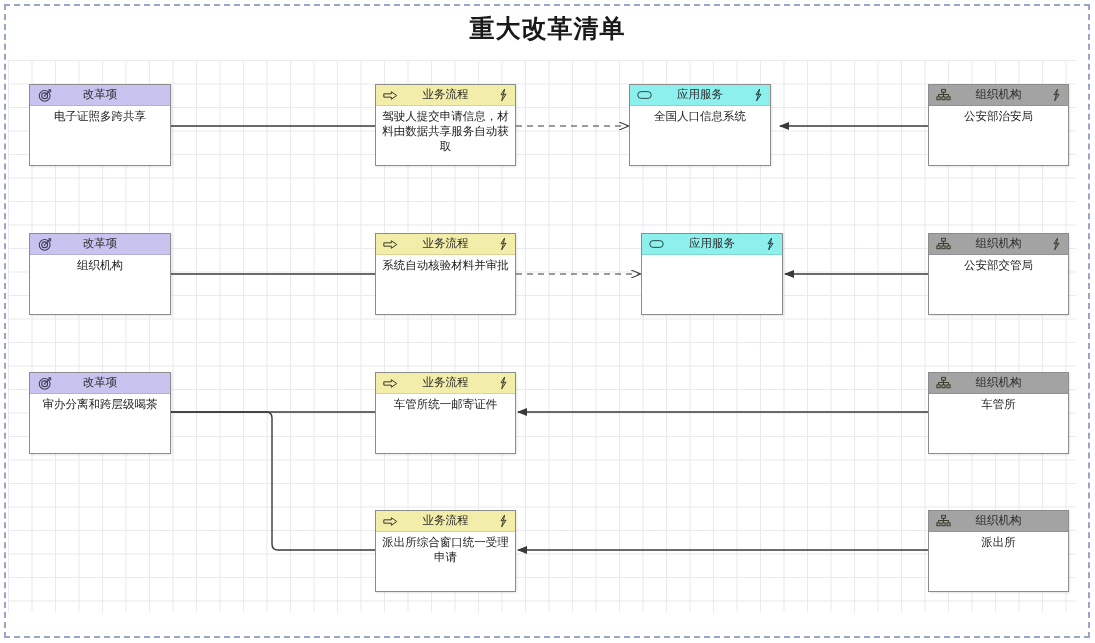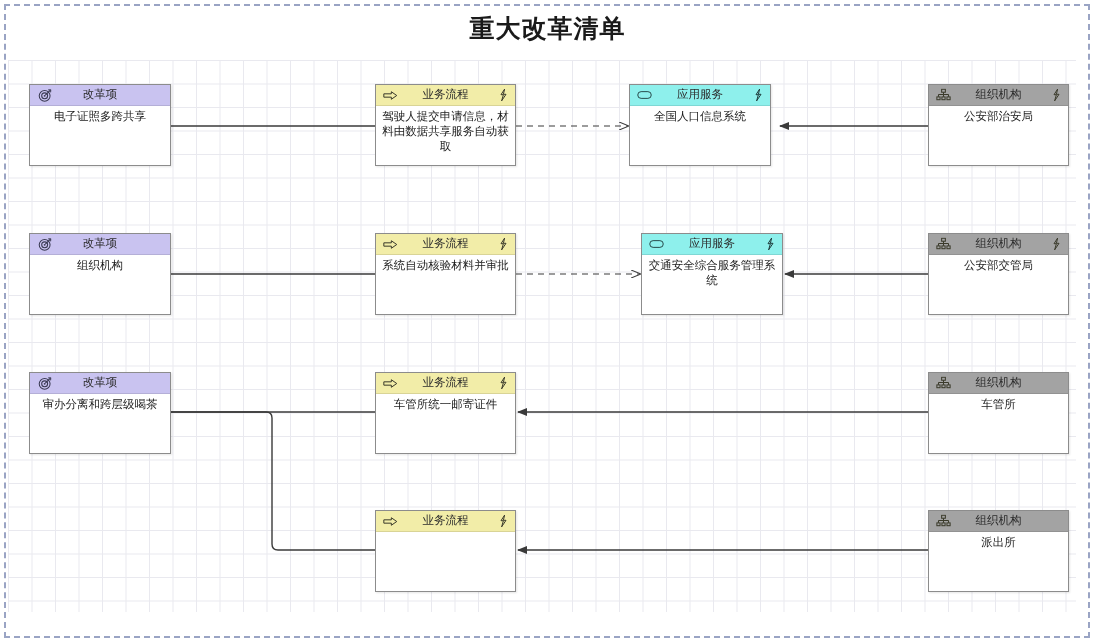--- a/index.html
+++ b/index.html
@@ -288,21 +288,20 @@
           <rect x="1" y="1.5" width="18" height="9" rx="4.5" ry="4.5" fill="none" stroke="#1d3a3a" stroke-width="1.2"></rect>
         </svg>
       </span>
       <span class="type-label">应用服务</span>
       <span class="right-icon">
         <svg width="9" height="13" viewBox="0 0 9 13">
           <path d="M5.6,0.6 L2.0,6.2 L4.4,6.2 L2.6,12.4 L7.0,5.8 L4.4,5.8 Z" fill="none" stroke="#1d3a3a" stroke-width="1"></path>
         </svg>
       </span>
     </div>
-    <div class="node-body">交通安全综合服务管理系统</div>
   </div>
 
   <div class="node" style="left:928px; top:233px; width:141px; height:82px;">
     <div class="node-header hdr-org">
       <span class="left-icon">
         <svg width="15" height="14" viewBox="0 0 16 15">
           <rect x="6" y="0.8" width="4" height="3.2" fill="none" stroke="#3a3a2a" stroke-width="1.1"></rect>
           <path d="M8,4 L8,6.4 M2.6,6.4 L13.4,6.4 M2.6,6.4 L2.6,8.8 M8,6.4 L8,8.8 M13.4,6.4 L13.4,8.8" fill="none" stroke="#3a3a2a" stroke-width="1.1"></path>
           <rect x="0.9" y="9" width="3.4" height="3" fill="none" stroke="#3a3a2a" stroke-width="1.1"></rect>
           <rect x="6.3" y="9" width="3.4" height="3" fill="none" stroke="#3a3a2a" stroke-width="1.1"></rect>
@@ -375,20 +374,21 @@
           <path d="M1,4 L10,4 L10,1.5 L16.5,6 L10,10.5 L10,8 L1,8 Z" fill="none" stroke="#3a3a2a" stroke-width="1.2" stroke-linejoin="round"></path>
         </svg>
       </span>
       <span class="type-label">业务流程</span>
       <span class="right-icon">
         <svg width="9" height="13" viewBox="0 0 9 13">
           <path d="M5.6,0.6 L2.0,6.2 L4.4,6.2 L2.6,12.4 L7.0,5.8 L4.4,5.8 Z" fill="none" stroke="#3a3a2a" stroke-width="1"></path>
         </svg>
       </span>
     </div>
+    <div class="node-body">派出所综合窗口统一受理申请</div>
   </div>
 
   <div class="node" style="left:928px; top:510px; width:141px; height:82px;">
     <div class="node-header hdr-org">
       <span class="left-icon">
         <svg width="15" height="14" viewBox="0 0 16 15">
           <rect x="6" y="0.8" width="4" height="3.2" fill="none" stroke="#3a3a2a" stroke-width="1.1"></rect>
           <path d="M8,4 L8,6.4 M2.6,6.4 L13.4,6.4 M2.6,6.4 L2.6,8.8 M8,6.4 L8,8.8 M13.4,6.4 L13.4,8.8" fill="none" stroke="#3a3a2a" stroke-width="1.1"></path>
           <rect x="0.9" y="9" width="3.4" height="3" fill="none" stroke="#3a3a2a" stroke-width="1.1"></rect>
           <rect x="6.3" y="9" width="3.4" height="3" fill="none" stroke="#3a3a2a" stroke-width="1.1"></rect>

